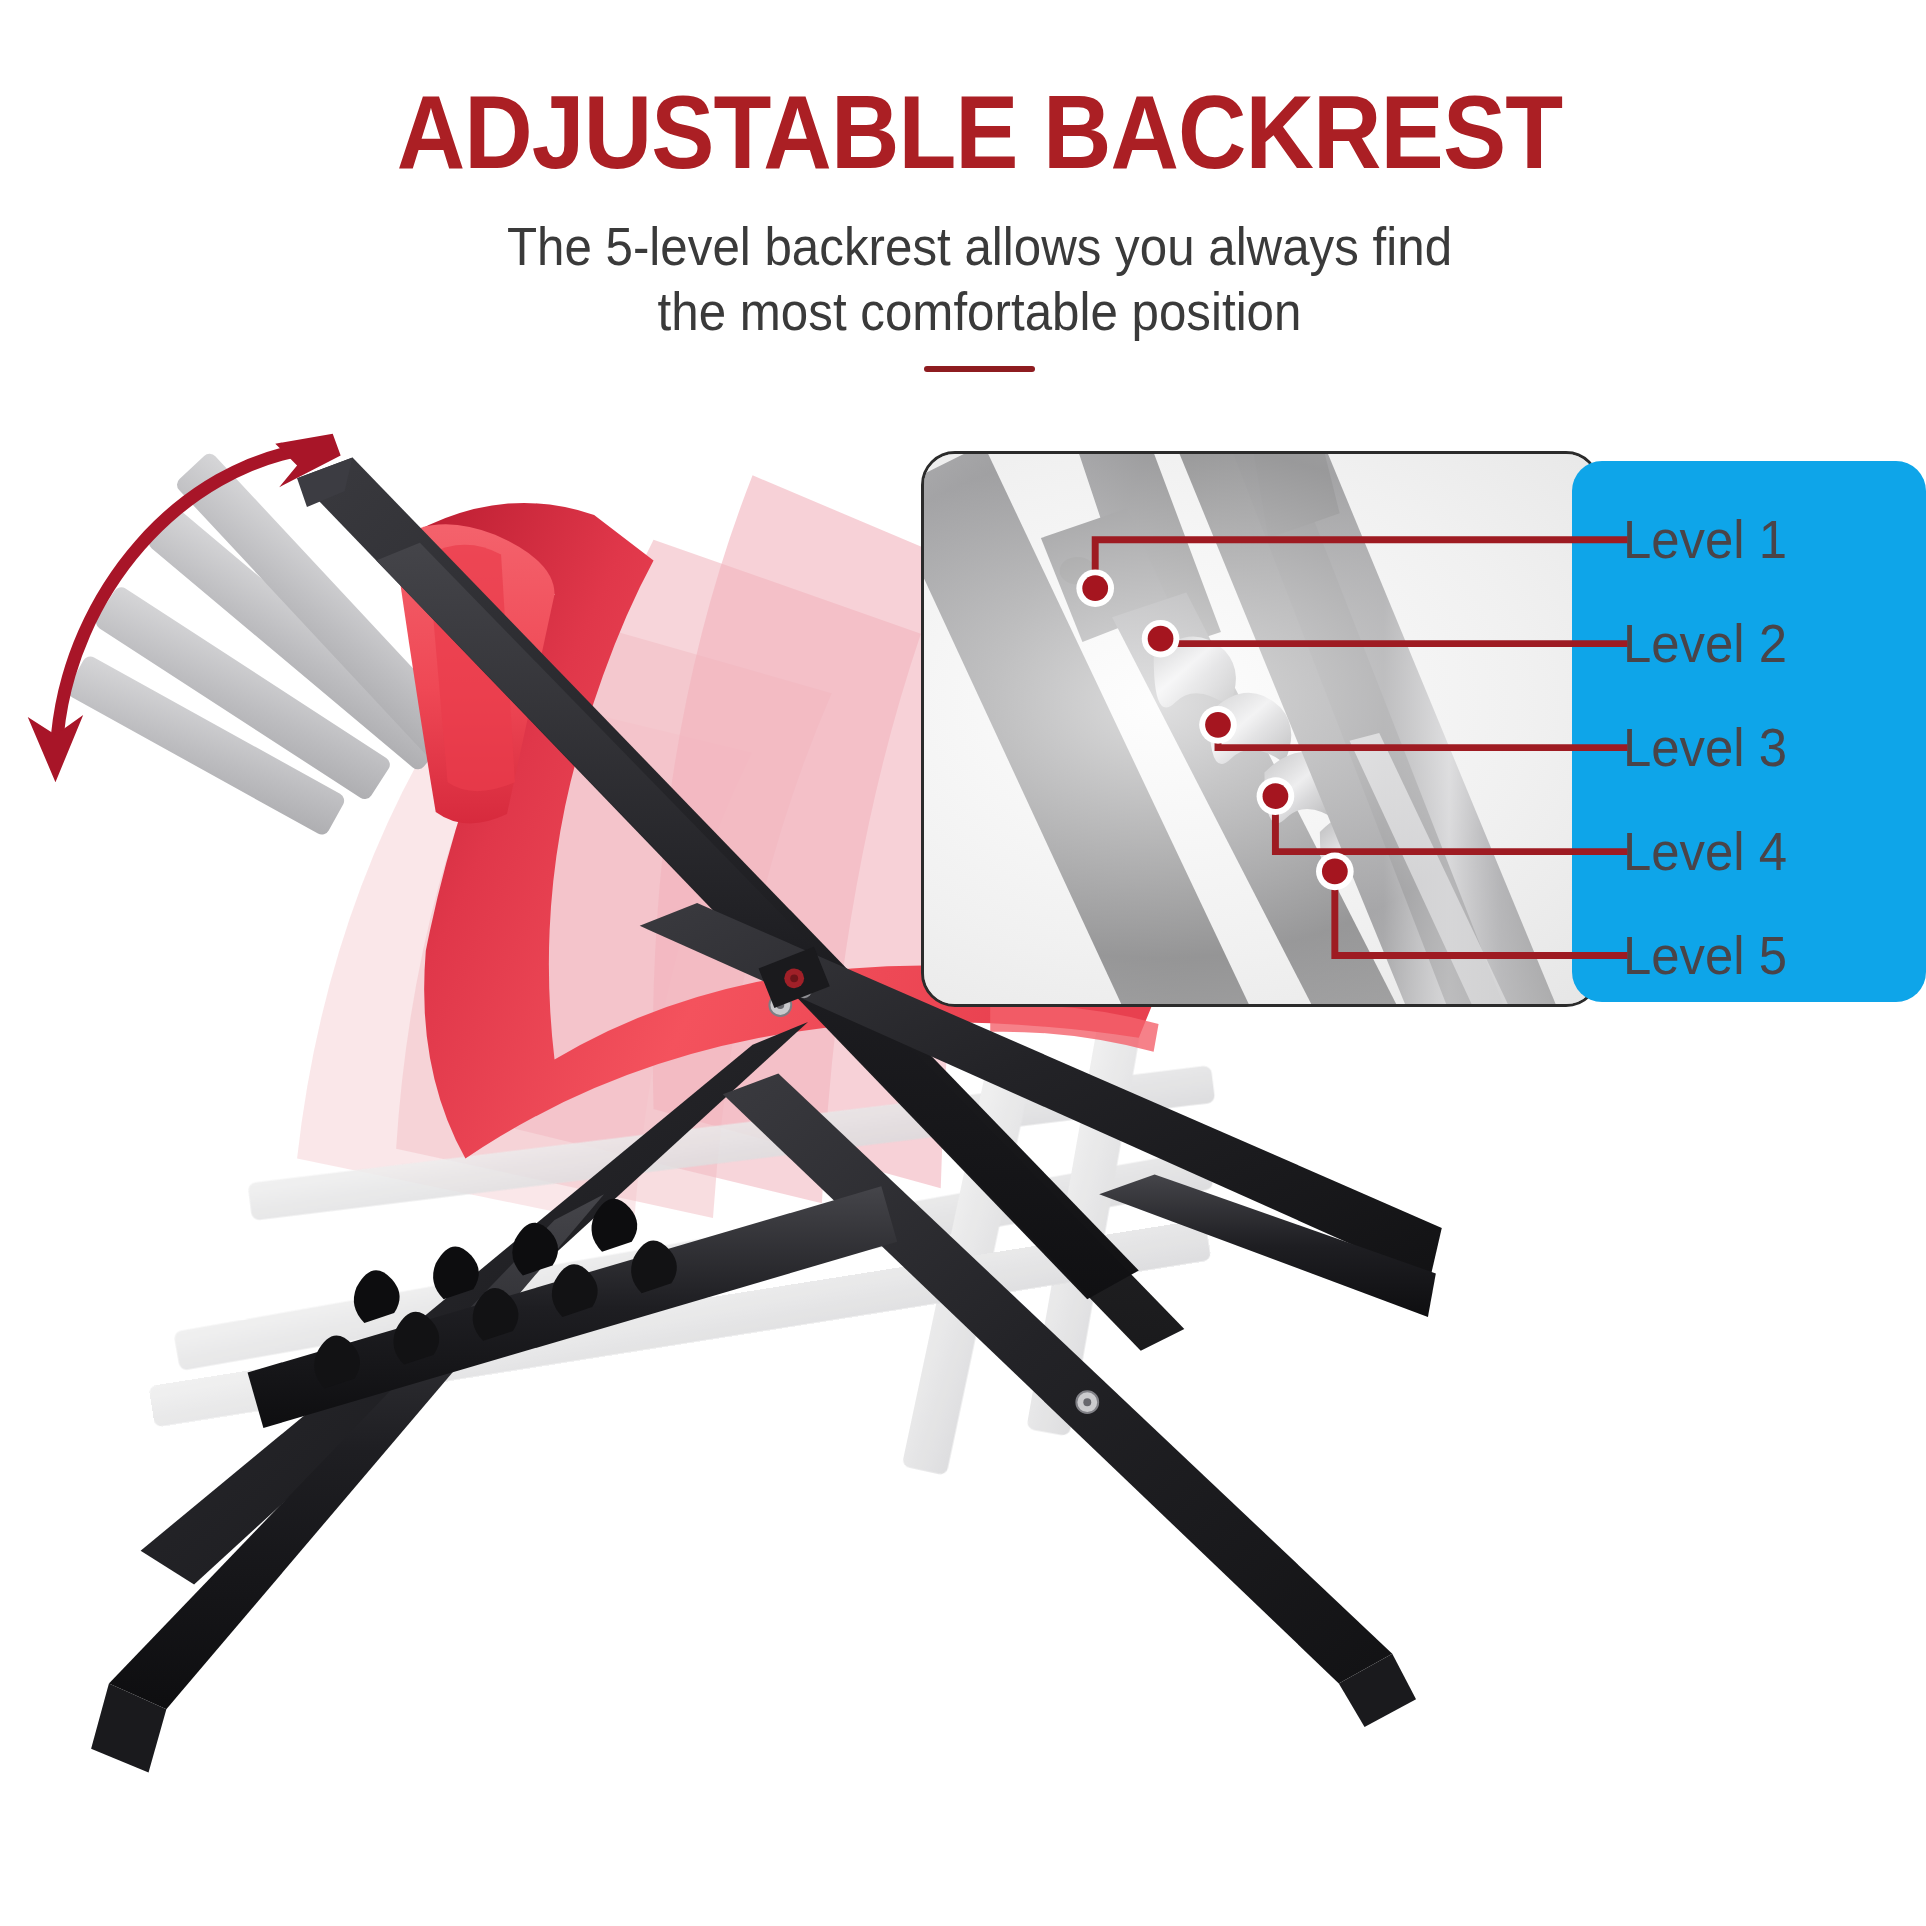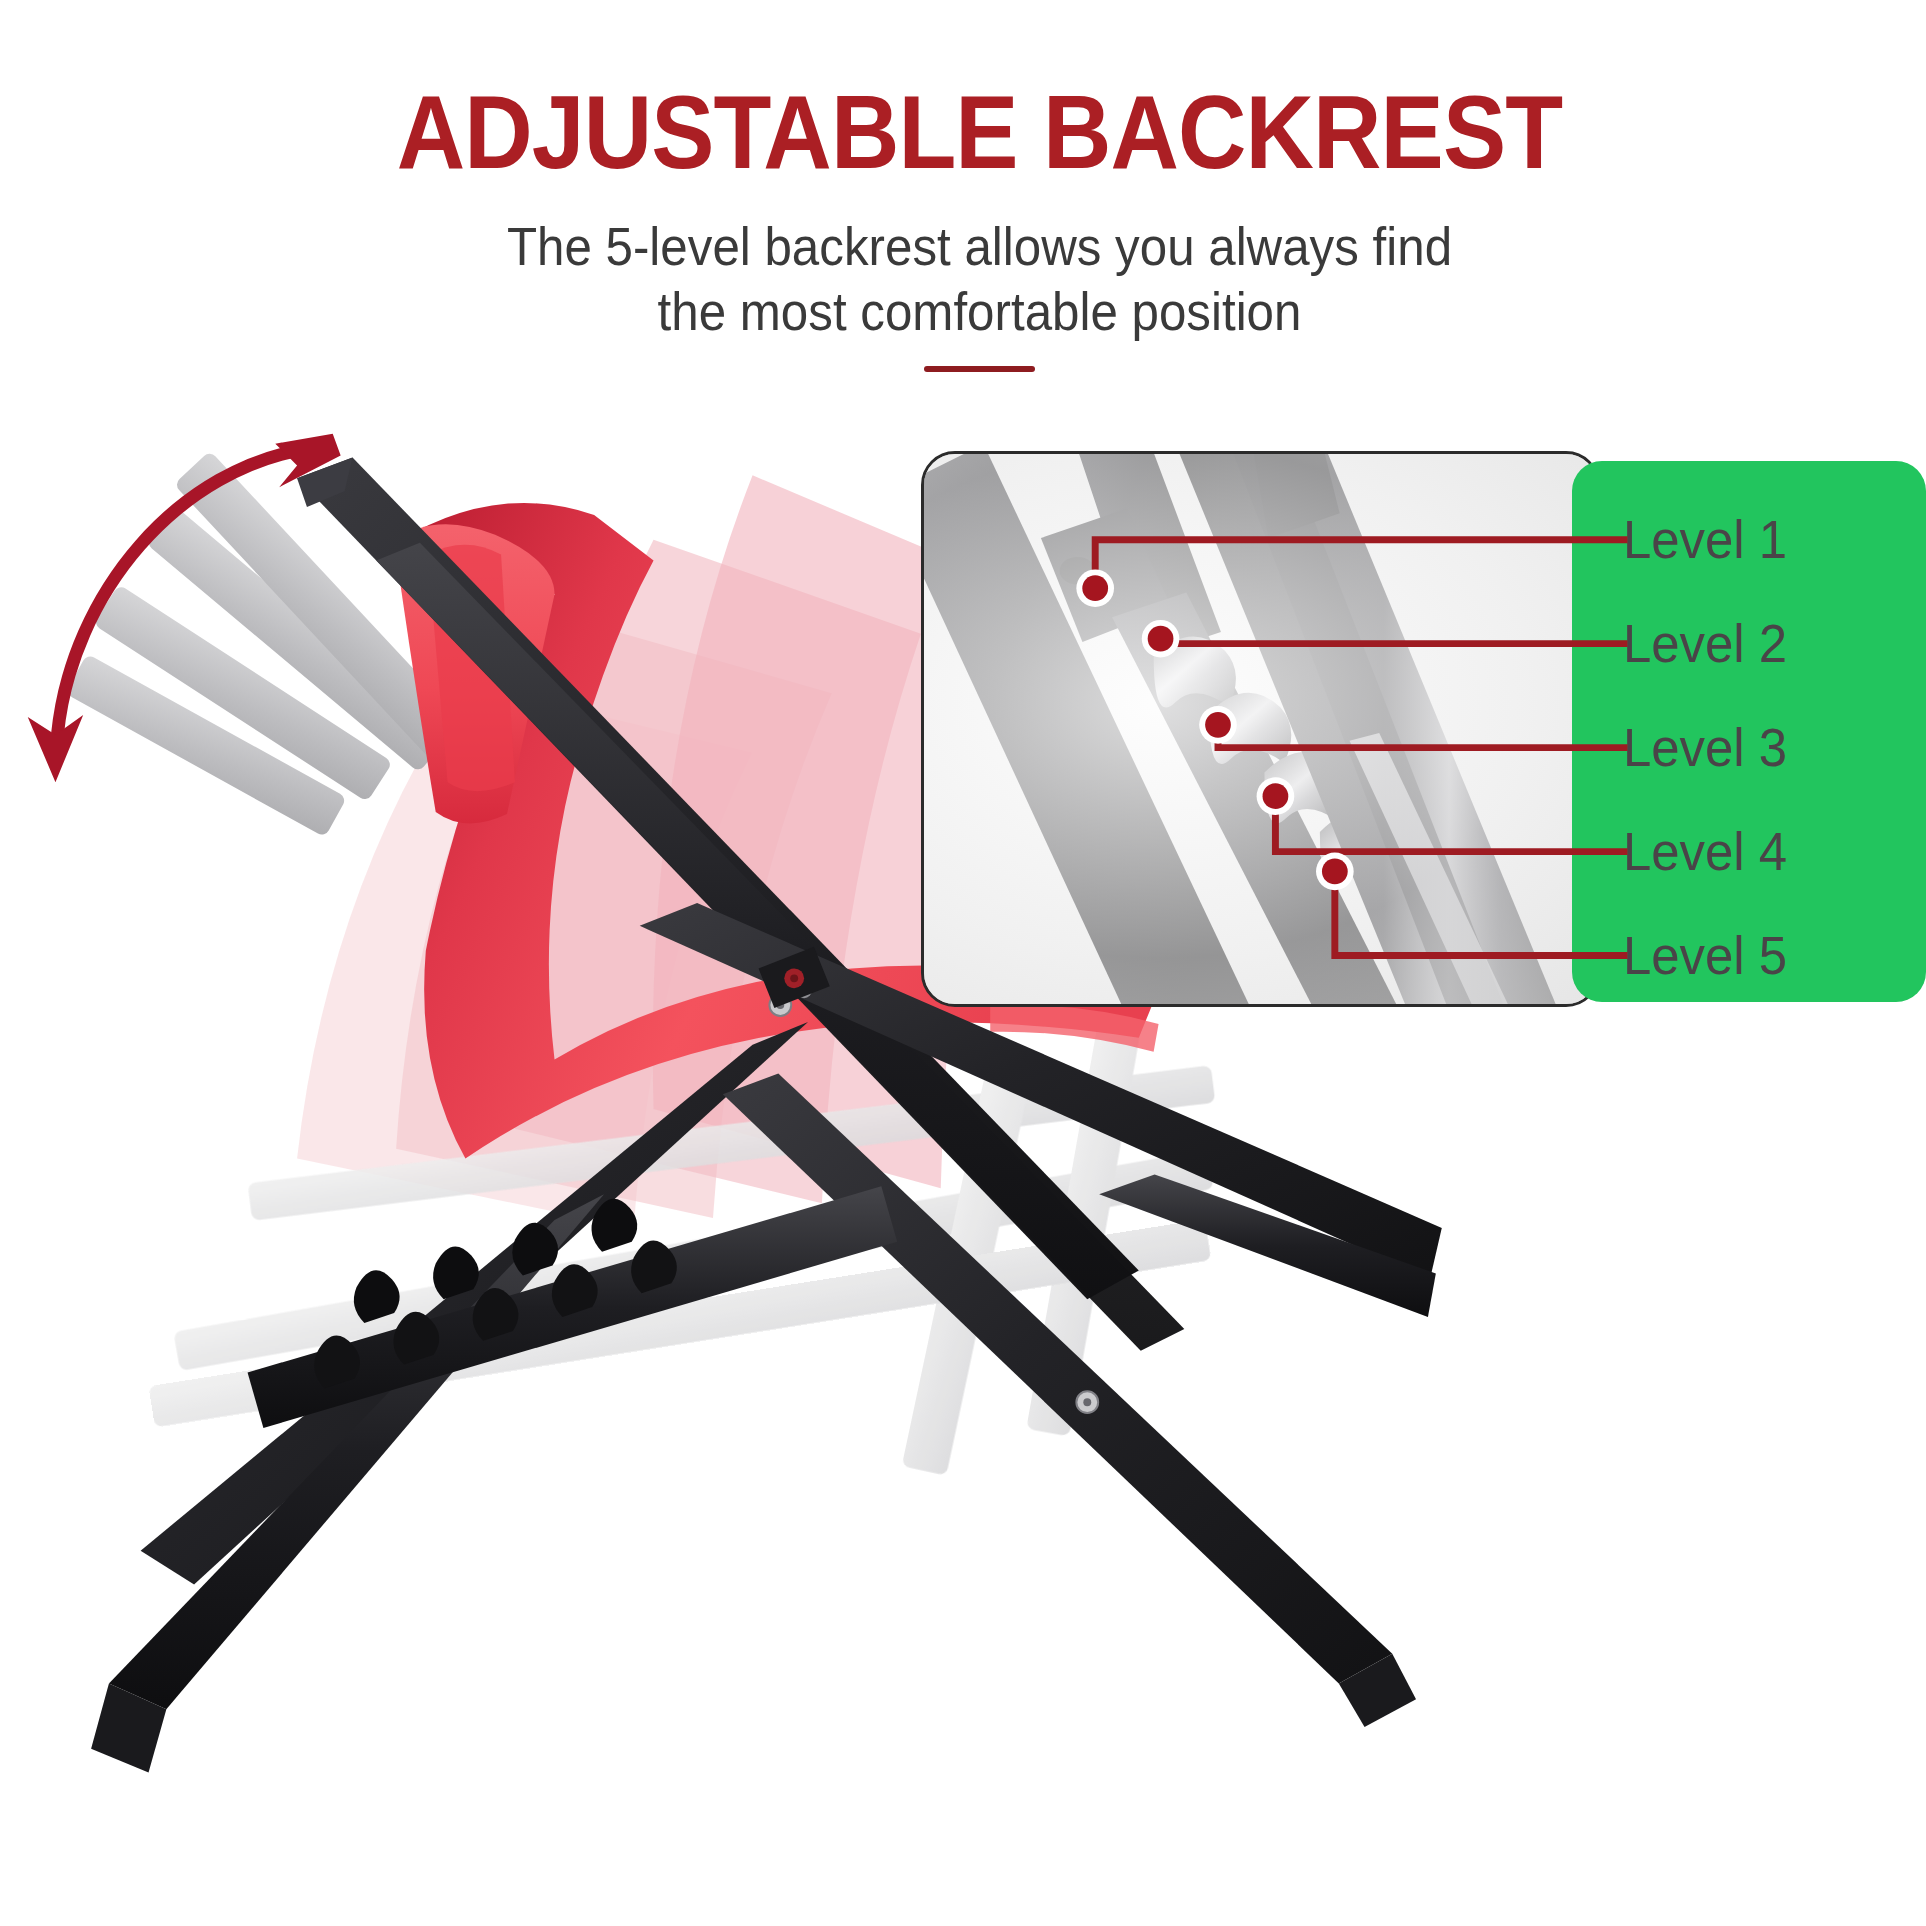--- a/index.html
+++ b/index.html
@@ -57,21 +57,21 @@
   .inset-shadow{
     position:absolute;inset:0;
     background:radial-gradient(ellipse at 35% 45%, rgba(255,255,255,.85) 0%, rgba(238,238,238,.6) 60%, rgba(225,225,225,.75) 100%);
   }
 
   
   .level-panel{
     position:absolute;
     left:1572px;top:461px;
     width:354px;height:541px;
-    background:#22c55e;
+    background:#0ea5e9;
     border-radius:30px;
   }
   .level-label{
     position:absolute;
     left:51px;
     font-size:53px;
     line-height:53px;
     font-weight:300;
     color:#4a4448;
     white-space:nowrap;

